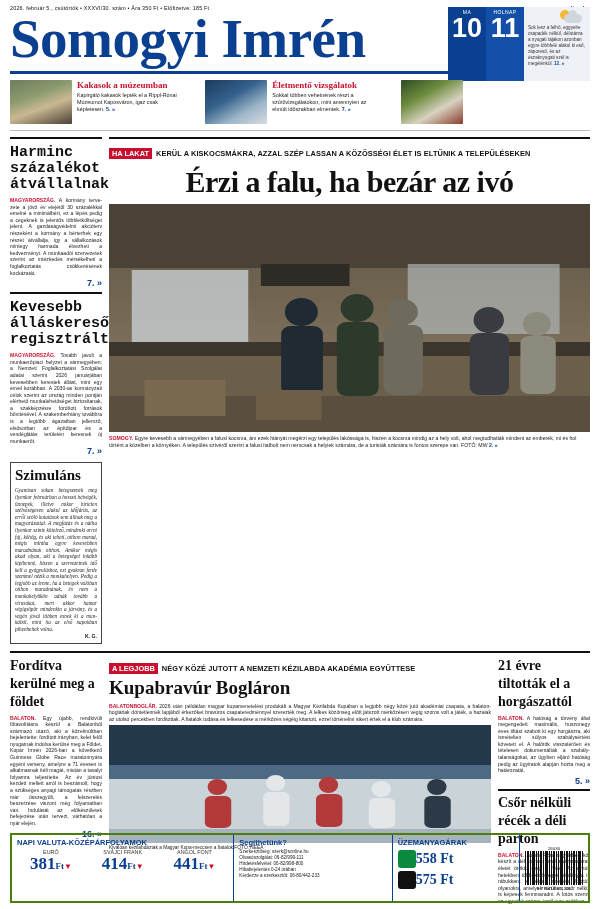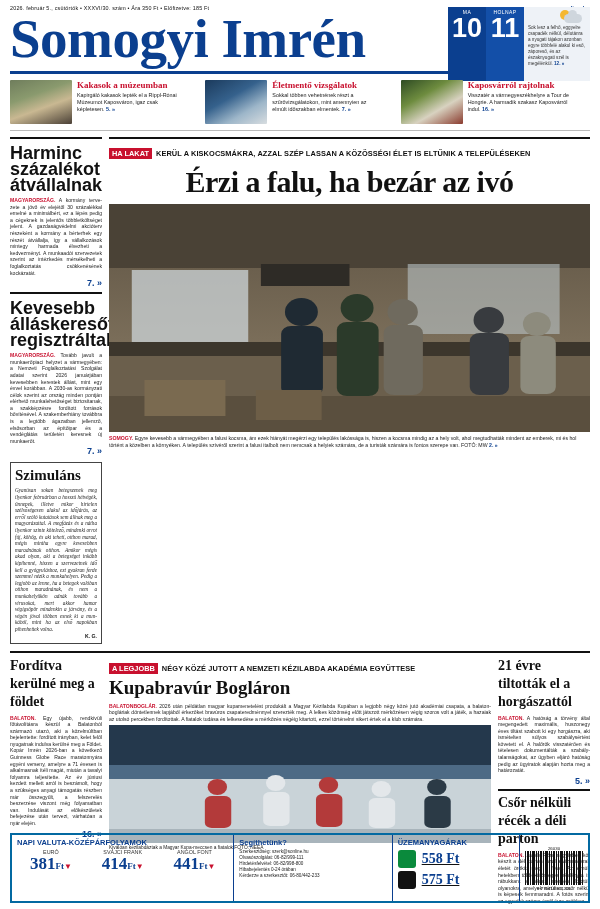--- a/index.html
+++ b/index.html
@@ -58,21 +58,21 @@
   .rule-t{border-top:2px solid #111;}
 
   .kicker{font-family:"Liberation Sans",sans-serif;font-size:7.4px;font-weight:bold;color:#fff;background:#c8102e;padding:1px 3px;display:inline-block;}
   .kickline{font-family:"Liberation Sans",sans-serif;font-size:7.4px;font-weight:bold;color:#111;letter-spacing:.1px;}
   .leadtitle{font-family:"Liberation Serif",serif;font-size:30px;line-height:32px;font-weight:bold;text-align:center;margin:6px 0 6px 0;letter-spacing:-0.5px;}
   .leadphoto{width:100%;height:228px;position:relative;overflow:hidden;background:#2a2622;}
   .leadcap{font-family:"Liberation Sans",sans-serif;font-size:5.2px;line-height:6.6px;color:#222;margin-top:3px;}
   .leadcap b{color:#c8102e;}
   .leadcap .pg{color:#0b3f8f;font-weight:bold;}
 
-  .side-h{font-family:Liberation Sans, sans-serif;font-size:18px;line-height:16px;font-weight:bold;margin:3px 0 4px 0;}
+  .side-h{font-family:Liberation Mono, monospace;font-size:15px;line-height:16px;font-weight:bold;margin:3px 0 4px 0;}
   .side-p{font-family:"Liberation Sans",sans-serif;font-size:5.1px;line-height:6.6px;text-align:justify;color:#222;}
   .side-p b.loc{color:#c8102e;}
   .pgbig{color:#0b3f8f;font-weight:bold;font-family:"Liberation Sans",sans-serif;font-size:9px;text-align:right;display:block;margin-top:2px;}
 
   .szim-box{border:1px solid #444;padding:4px;margin-top:6px;}
   .szim-title{font-family:"Liberation Serif",serif;font-size:15px;font-weight:bold;margin:0 0 3px 0;}
   .szim-body{font-family:"Liberation Serif",serif;font-style:italic;font-size:5.2px;line-height:6.6px;text-align:justify;color:#222;}
   .szim-sign{text-align:right;font-weight:bold;font-size:5.2px;font-family:"Liberation Sans",sans-serif;}
 
   
@@ -85,35 +85,35 @@
   .lw-p{font-family:"Liberation Sans",sans-serif;font-size:5.1px;line-height:6.6px;text-align:justify;color:#222;}
   .lw-p b.loc{color:#c8102e;}
   .midphoto{width:100%;height:118px;position:relative;overflow:hidden;background:#203040;margin-top:3px;}
   .midcap{font-family:"Liberation Sans",sans-serif;font-size:4.8px;line-height:6px;color:#222;margin-top:2px;}
 
   .promo{margin-top:6px;display:flex;height:42px;border:1px solid #dcdcdc;}
   .promo .pl{flex:1;background:#1b9ad6;color:#fff;display:flex;align-items:center;justify-content:center;text-align:center;font-family:"Liberation Serif",serif;font-size:9px;line-height:11px;font-weight:bold;padding:0 6px;}
   .promo .pr{width:176px;background:#fff;display:flex;align-items:center;gap:5px;padding:0 6px;}
 
   
-  .footer{position:absolute;left:10px;right:10px;bottom:6px;border:2px solid #0369a1;height:66px;display:flex;}
+  .footer{position:absolute;left:10px;right:10px;bottom:6px;border:2px solid #4d7c0f;height:66px;display:flex;}
   .fbox{padding:3px 5px;}
   .f1{width:218px;border-right:1px solid #0b3f8f;}
   .f2{width:152px;border-right:1px solid #0b3f8f;}
   .f3{width:120px;border-right:1px solid #0b3f8f;}
   .f4{flex:1;display:flex;align-items:center;justify-content:center;}
   .f-title{font-family:"Liberation Sans",sans-serif;font-size:7.5px;font-weight:bold;color:#0b3f8f;margin-bottom:2px;}
   .cur-row{display:flex;gap:4px;}
   .cur{flex:1;text-align:center;}
   .cur .cn{font-family:"Liberation Sans",sans-serif;font-size:5.4px;color:#333;}
   .cur .cv{font-family:"Liberation Serif",serif;font-size:17px;font-weight:bold;color:#0b3f8f;line-height:18px;}
   .cur .cv small{font-size:9px;}
   .arrow-d{color:#c8102e;font-size:8px;}
   .f-sm{font-family:"Liberation Sans",sans-serif;font-size:4.6px;line-height:6px;color:#222;}
-  .fuel{display:flex;gap:6px;align-items:center;margin-top:3px;text-decoration:underline;}
+  .fuel{display:flex;align-items:center;margin-top:3px;}
   .fuel .fbadge{width:18px;height:18px;border-radius:3px;background:#0a8a3c;}
   .fuel .fbadge.b2{background:#111;}
   .fuel .fv{font-family:"Liberation Serif",serif;font-size:14px;font-weight:bold;color:#0b3f8f;}
   .barcode{display:flex;align-items:flex-end;gap:1px;height:34px;}
   .barcode i{display:block;width:1px;height:34px;background:#111;}
   .bc-num{font-family:"Liberation Sans",sans-serif;font-size:4.4px;text-align:center;margin-top:1px;}
 </style>
 </head>
 <body>
 
@@ -165,25 +165,20 @@
       <div class="tcopy">
         <h4>Életmentő vizsgálatok</h4>
         <p><span>Sokkal többen vehetnének részt a szűrővizsgálatokon, mint amennyien az elmúlt időszakban elmentek.</span>
            <span class="pg">7. »</span></p>
       </div>
     </div>
     <div class="teaser">
       <div class="tphoto">
           <div class="ph ph3"></div>
         </div>
-      <div class="tcopy">
-        <h4>Kaposvárról rajtolnak</h4>
-        <p><span>Visszatér a vármegyeszékhelyre a Tour de Hongrie. A harmadik szakasz Kaposvárról indul.</span>
-           <span class="pg">16. »</span></p>
-      </div>
     </div>
   </div>
 
   <div class="body">
 
     <div class="colL">
       <div class="rule-t" style="padding-top:3px;">
         <div class="side-h">Harminc százalékot átvállalnak</div>
         <div class="side-p">
           <b class="loc">MAGYARORSZÁG.</b>

